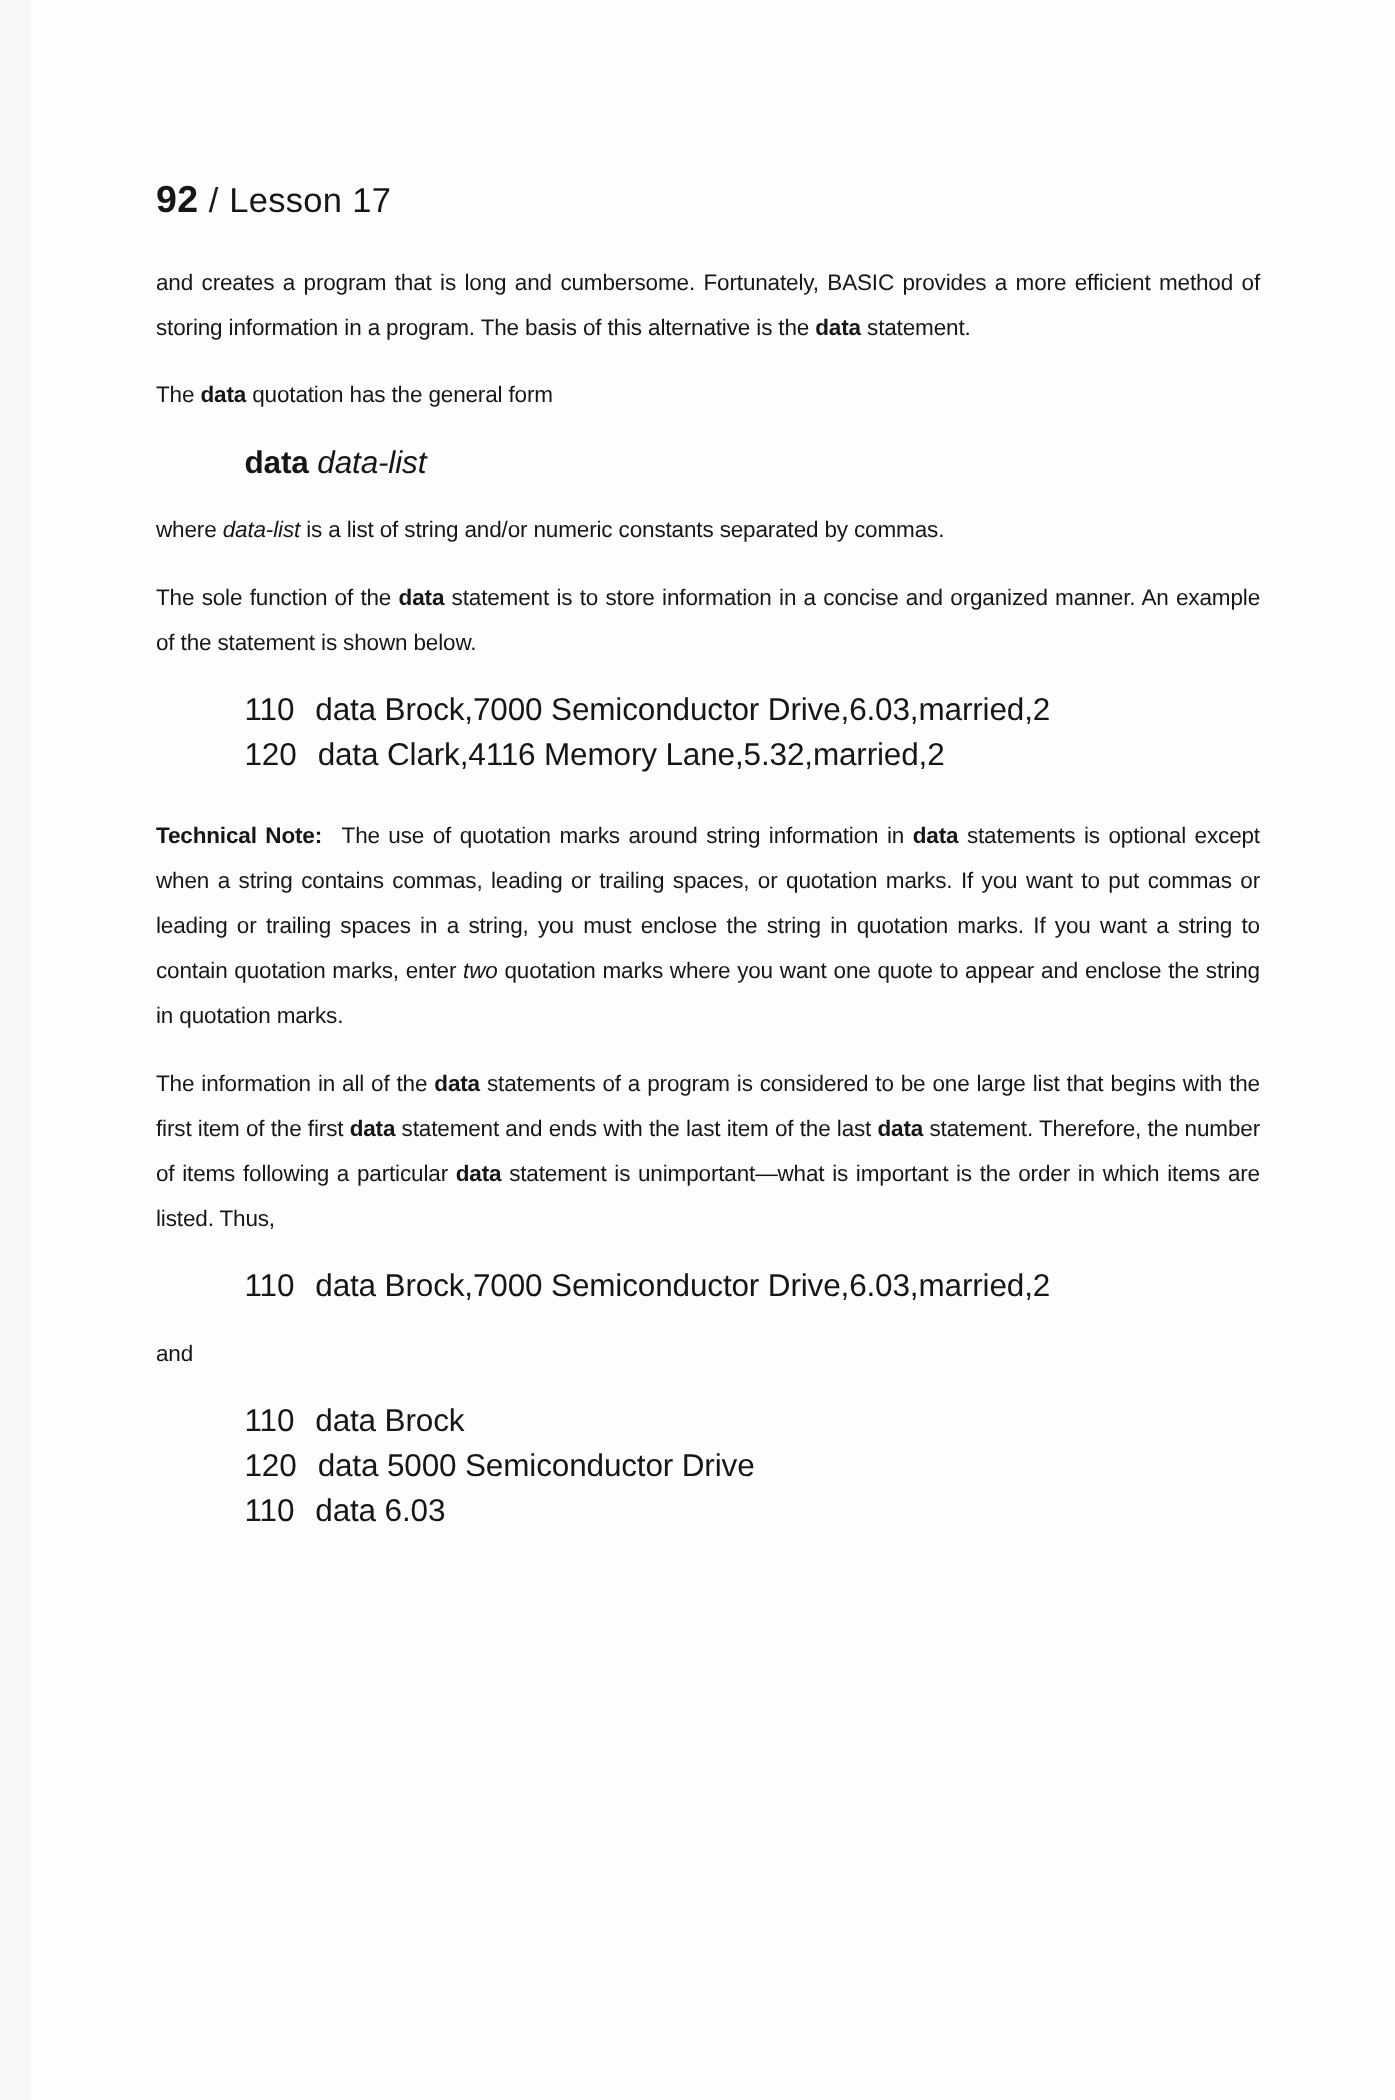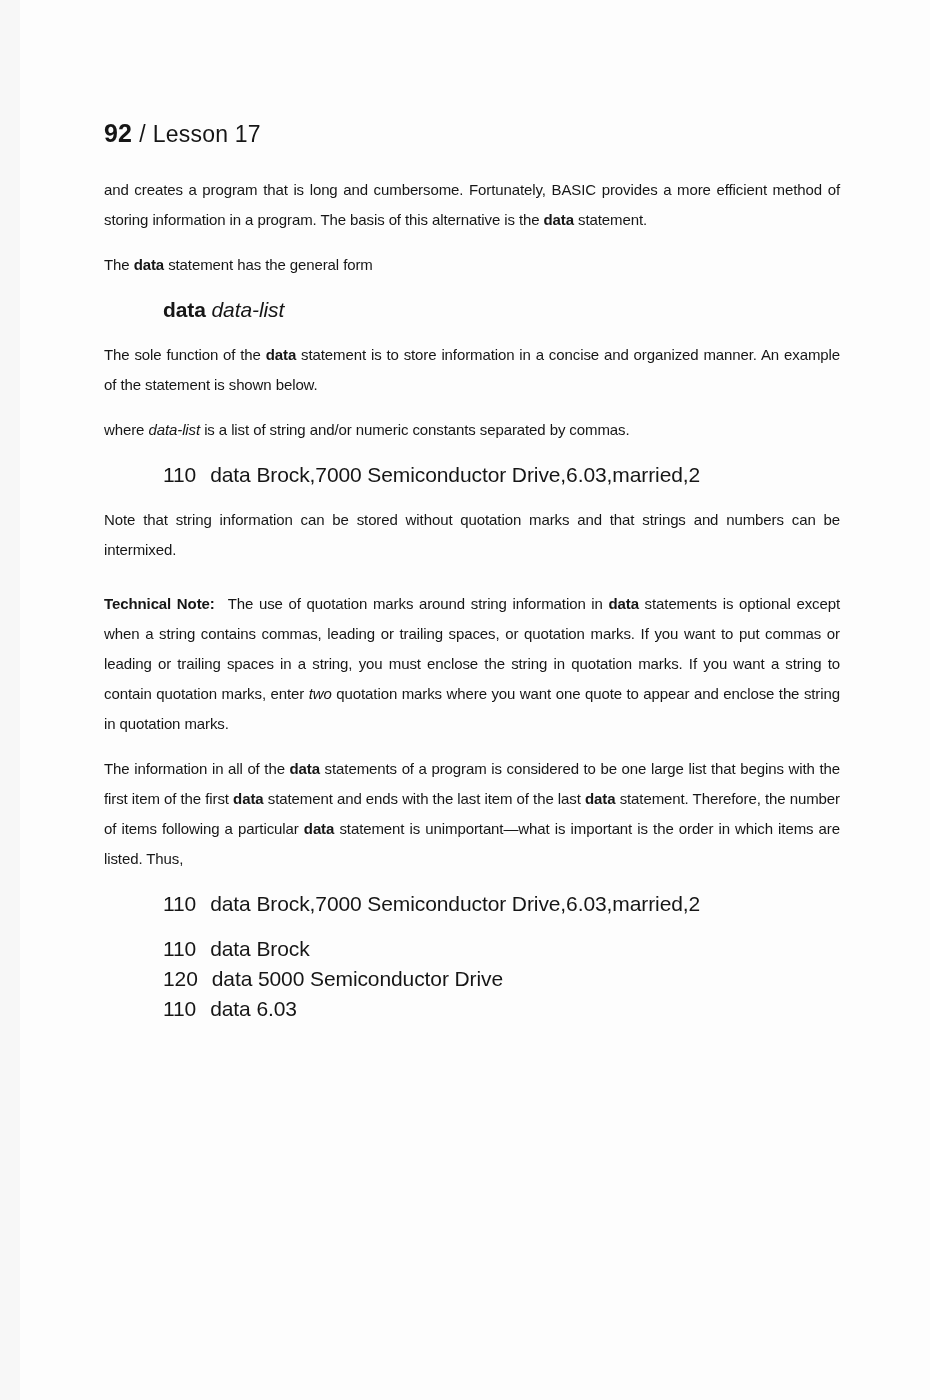--- a/index.html
+++ b/index.html
@@ -65,34 +65,35 @@
 <body>
 
 <div class="scan-edge-left"></div>
 
 <div class="page">
   <div class="header">
     <span class="pagenum">92</span><span class="sep">/</span><span class="lesson">Lesson 17</span>
   </div>
   <div class="content" id="content">
       <p class="para"><span>and creates a program that is long and cumbersome. Fortunately, BASIC provides a more efficient method of storing information in a program. The basis of this alternative is the </span><span class="b">data</span><span> statement.</span></p>
-      <p class="para"><span>The </span><span class="b">data</span><span> statement has the general form</span></p>
+      <p class="para"><span>The </span><span class="b">data</span><span> quotation has the general form</span></p>
       <div class="code-block">
         <div class="code-line"><span class="b">data</span><span> </span><span class="i">data-list</span></div>
       </div>
+      <p class="para"><span>where </span><span class="i">data-list</span><span> is a list of string and/or numeric constants separated by commas.</span></p>
       <p class="para"><span>The sole function of the </span><span class="b">data</span><span> statement is to store information in a concise and organized manner. An example of the statement is shown below.</span></p>
-      <p class="para"><span>where </span><span class="i">data-list</span><span> is a list of string and/or numeric constants separated by commas.</span></p>
       <div class="code-block">
         <div class="code-line"><span class="line-num">110</span><span>data Brock,7000 Semiconductor Drive,6.03,married,2</span></div>
+        <div class="code-line"><span class="line-num">120</span><span>data Clark,4116 Memory Lane,5.32,married,2</span></div>
       </div>
-      <p class="para"><span>Note that string information can be stored without quotation marks and that strings and numbers can be intermixed.</span></p>
       <p class="para extra-space"><span class="b pad-right">Technical Note:</span><span>The use of quotation marks around string information in </span><span class="b">data</span><span> statements is optional except when a string contains commas, leading or trailing spaces, or quotation marks. If you want to put commas or leading or trailing spaces in a string, you must enclose the string in quotation marks. If you want a string to contain quotation marks, enter </span><span class="i">two</span><span> quotation marks where you want one quote to appear and enclose the string in quotation marks.</span></p>
       <p class="para"><span>The information in all of the </span><span class="b">data</span><span> statements of a program is considered to be one large list that begins with the first item of the first </span><span class="b">data</span><span> statement and ends with the last item of the last </span><span class="b">data</span><span> statement. Therefore, the number of items following a particular </span><span class="b">data</span><span> statement is unimportant—what is important is the order in which items are listed. Thus,</span></p>
       <div class="code-block">
         <div class="code-line"><span class="line-num">110</span><span>data Brock,7000 Semiconductor Drive,6.03,married,2</span></div>
       </div>
+      <p class="para"><span>and</span></p>
       <div class="code-block">
         <div class="code-line"><span class="line-num">110</span><span>data Brock</span></div>
         <div class="code-line"><span class="line-num">120</span><span>data 5000 Semiconductor Drive</span></div>
         <div class="code-line"><span class="line-num">110</span><span>data 6.03</span></div>
       </div>
     </div>
 </div>
 
 </body></html>

